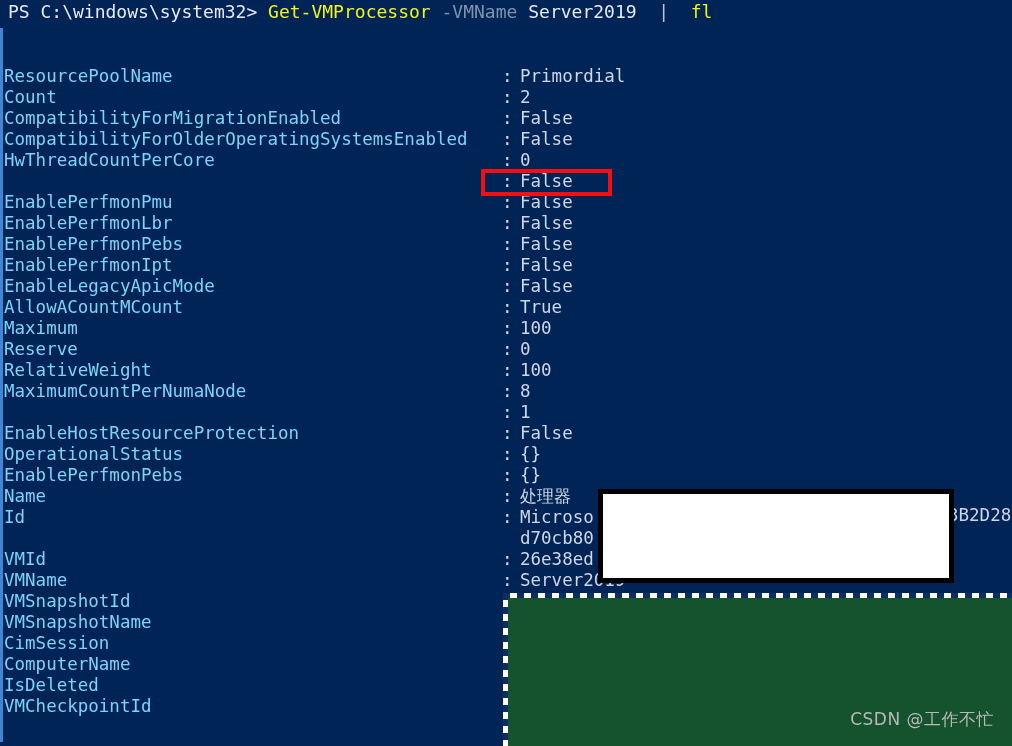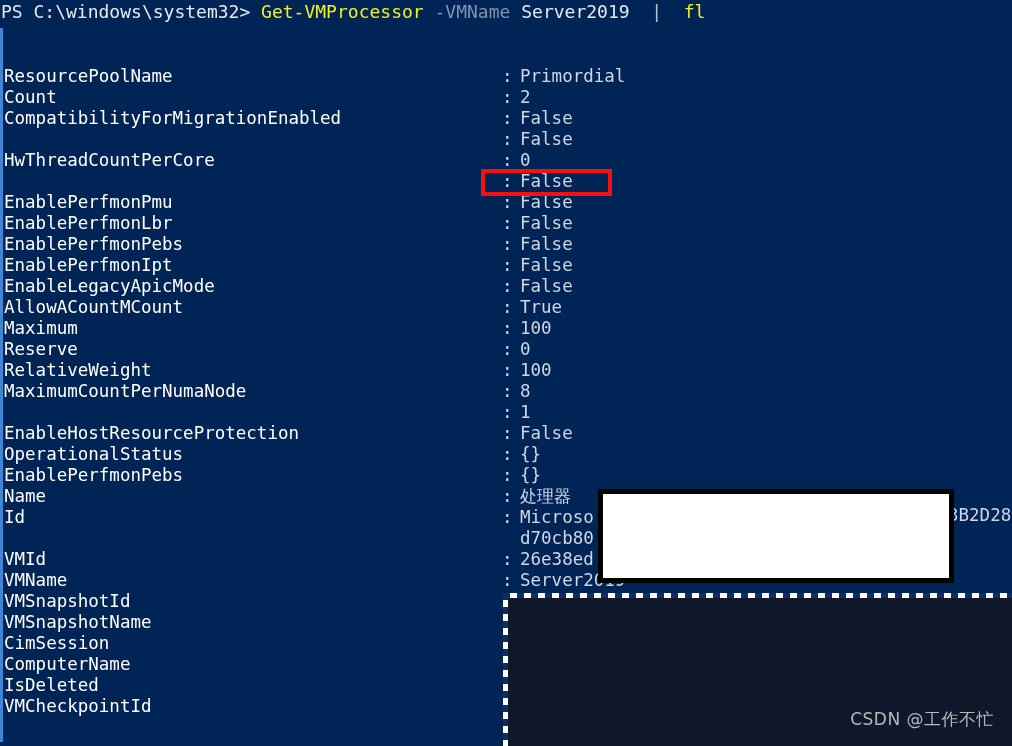--- a/index.html
+++ b/index.html
@@ -27,21 +27,21 @@
     left: 0;
     top: 28px;
     width: 3px;
     height: 718px;
     background: #3f87d6;
   }
 
   
   .prompt-line {
     position: absolute;
-    left: 1px;
+    left: 8px;
     top: -1px;
     white-space: pre;
     line-height: 26px;
     font-size: 18px;
   }
   .tok-prompt { color: #e8eaf0; }
   .tok-cmd    { color: #f2f21c; }
   .tok-param  { color: #7f93ad; }
   .tok-arg    { color: #e8eaf0; }
   .tok-pipe   { color: #b9c2d0; }
@@ -56,21 +56,21 @@
   }
   .prop-row {
     position: relative;
     height: 21px;
     white-space: pre;
   }
   .prop-name {
     position: absolute;
     left: 0;
     top: 0;
-    color: #ffffff;
+    color: #7dd3fc;
     white-space: pre;
   }
   .prop-colon {
     position: absolute;
     left: 498px;
     top: 0;
     color: #cfd6e4;
   }
   .prop-value {
     position: absolute;
@@ -108,21 +108,21 @@
     box-sizing: content-box;
   }
 
   
   .white-pane {
     position: absolute;
     left: 503px;
     top: 593px;
     width: 509px;
     height: 153px;
-    background: #0f172a;
+    background: #14532d;
     box-sizing: border-box;
   }
   .white-pane .ants-top {
     position: absolute;
     left: 0;
     top: 0;
     right: 0;
     height: 5px;
     background: repeating-linear-gradient(
       to right,
@@ -171,21 +171,21 @@
 <div id="console">
 
   <div class="edge-strip"></div>
 
   <div class="prompt-line"><span class="tok-prompt">PS C:\windows\system32&gt; </span><span class="tok-cmd">Get-VMProcessor</span><span class="tok-prompt"> </span><span class="tok-param">-VMName</span><span class="tok-prompt"> </span><span class="tok-arg">Server2019</span><span class="tok-pipe">  |  </span><span class="tok-fmt">fl</span></div>
 
   <div class="proplist">
       <div class="prop-row"><span class="prop-name">ResourcePoolName</span><span class="prop-colon">:</span><span class="prop-value">Primordial</span></div>
       <div class="prop-row"><span class="prop-name">Count</span><span class="prop-colon">:</span><span class="prop-value">2</span></div>
       <div class="prop-row"><span class="prop-name">CompatibilityForMigrationEnabled</span><span class="prop-colon">:</span><span class="prop-value">False</span></div>
-      <div class="prop-row"><span class="prop-colon">:</span><span class="prop-value">False</span></div>
+      <div class="prop-row"><span class="prop-name">CompatibilityForOlderOperatingSystemsEnabled</span><span class="prop-colon">:</span><span class="prop-value">False</span></div>
       <div class="prop-row"><span class="prop-name">HwThreadCountPerCore</span><span class="prop-colon">:</span><span class="prop-value">0</span></div>
       <div class="prop-row"><span class="prop-colon">:</span><span class="prop-value">False</span></div>
       <div class="prop-row"><span class="prop-name">EnablePerfmonPmu</span><span class="prop-colon">:</span><span class="prop-value">False</span></div>
       <div class="prop-row"><span class="prop-name">EnablePerfmonLbr</span><span class="prop-colon">:</span><span class="prop-value">False</span></div>
       <div class="prop-row"><span class="prop-name">EnablePerfmonPebs</span><span class="prop-colon">:</span><span class="prop-value">False</span></div>
       <div class="prop-row"><span class="prop-name">EnablePerfmonIpt</span><span class="prop-colon">:</span><span class="prop-value">False</span></div>
       <div class="prop-row"><span class="prop-name">EnableLegacyApicMode</span><span class="prop-colon">:</span><span class="prop-value">False</span></div>
       <div class="prop-row"><span class="prop-name">AllowACountMCount</span><span class="prop-colon">:</span><span class="prop-value">True</span></div>
       <div class="prop-row"><span class="prop-name">Maximum</span><span class="prop-colon">:</span><span class="prop-value">100</span></div>
       <div class="prop-row"><span class="prop-name">Reserve</span><span class="prop-colon">:</span><span class="prop-value">0</span></div>

